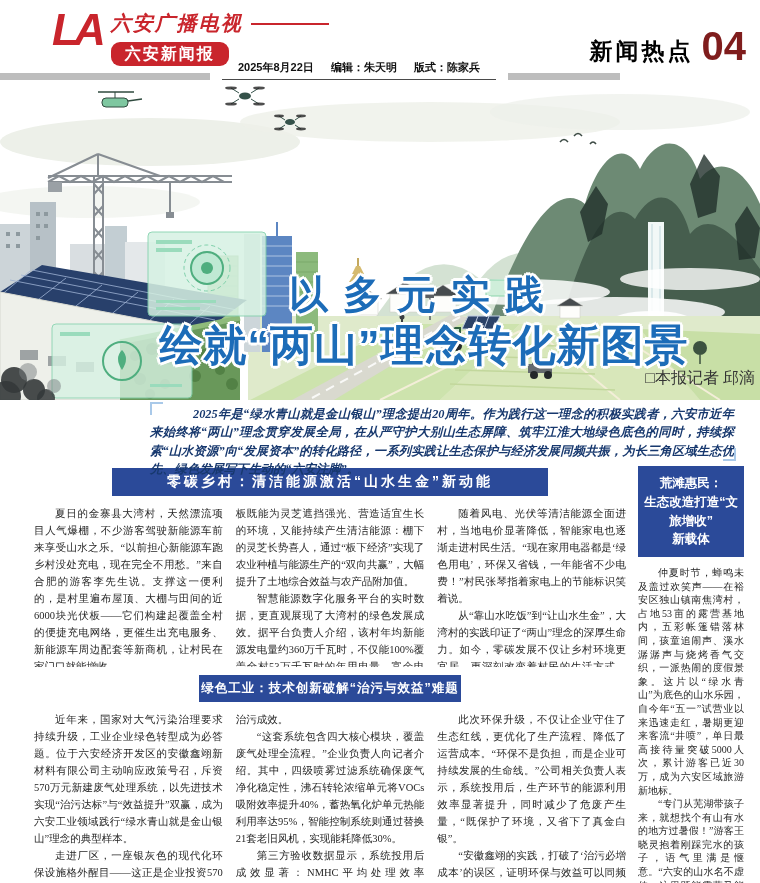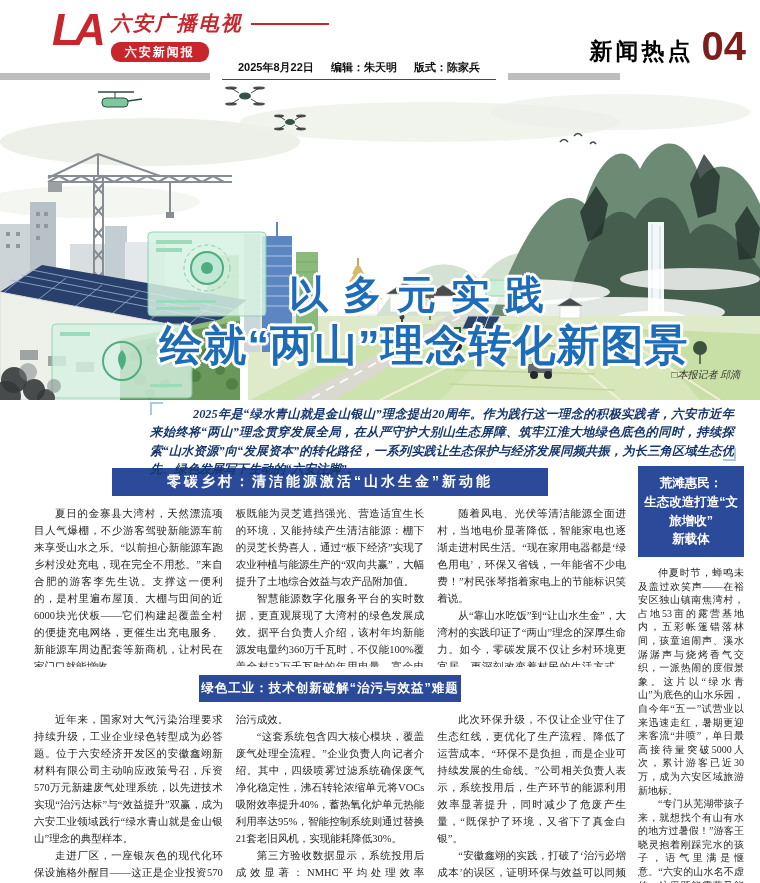--- a/index.html
+++ b/index.html
@@ -11,21 +11,21 @@
   .masthead { position:relative; height:84px; }
   .logo { position:absolute; left:52px; top:8px; display:flex; align-items:flex-start; }
   .logo-monogram { font-family:"Liberation Sans",sans-serif; font-weight:900; font-style:italic;
                    font-size:44px; line-height:44px; color:#c9252c; letter-spacing:-5px; }
   .logo-textblock { margin-left:10px; padding-top:2px; }
   .logo-title-row { display:flex; align-items:center; }
   .logo-title { font-family:"Liberation Serif",serif; font-style:italic; font-weight:700;
                 font-size:20px; color:#c9252c; letter-spacing:2px; }
   .logo-line { display:inline-block; width:78px; height:2px; background:#c9252c; margin-left:8px; }
   .logo-badge { display:inline-block; margin-top:5px; background:#c9252c; color:#fff;
-                font-family:"Liberation Sans",sans-serif; font-weight:700; font-size:12px;
+                font-family:"Liberation Sans",sans-serif; font-weight:700; font-size:16px;
                 line-height:1; padding:4px 14px; border-radius:9px; letter-spacing:2px; }
   .date-row { position:absolute; left:0; top:60px; display:flex; align-items:flex-end; }
   .gray-bar { height:7px; background:#bdbdbd; }
   .gray-bar.left { width:210px; }
   .gray-bar.mid { width:112px; }
   .date-text-wrap { margin:0 12px; padding:0 16px 4px 16px; border-bottom:1.5px solid #4a4a4a;
                     font-family:"Liberation Sans",sans-serif; font-weight:700; font-size:11px; color:#111;
                     white-space:nowrap; }
   .date-text-wrap span { margin-right:14px; }
   .date-text-wrap span:last-child { margin-right:0; }
@@ -38,21 +38,21 @@
   
   .hero { position:relative; height:316px; overflow:hidden; }
   .hero svg { position:absolute; left:0; top:0; }
   .headline { position:absolute; left:0; right:0; top:190px; text-align:center;
               transform:translateX(44px);
               font-family:"Liberation Sans",sans-serif; font-weight:900; color:#1c6cb8;
               text-shadow:-2px -2px 0 #fff, 2px -2px 0 #fff, -2px 2px 0 #fff, 2px 2px 0 #fff,
                           0 -3px 0 #fff, 0 3px 0 #fff, -3px 0 0 #fff, 3px 0 0 #fff; }
   .hl1 { font-size:39px; letter-spacing:15px; line-height:1.1; }
   .hl2 { font-size:43px; letter-spacing:1px; line-height:1.15; margin-top:4px; }
-  .byline { position:absolute; right:20px; top:284px; font-size:10px; color:#333;font-style:italic; }
+  .byline { position:absolute; right:5px; top:284px; font-size:16px; color:#333; }
 
   
   .intro { position:relative; height:62px; padding:5px 26px 0 150px; }
   .intro-text { font-style:italic; font-weight:700; color:#17386e; font-size:12.3px; line-height:1.5;
                 text-align:justify; text-indent:3.5em; }
   .corner { position:absolute; width:13px; height:13px; }
   .corner.tl { left:150px; top:2px; border-top:2px solid #a9c9e9; border-left:2px solid #a9c9e9; }
   .corner.br { right:24px; bottom:1px; border-bottom:2px solid #a9c9e9; border-right:2px solid #a9c9e9; }
 
   

